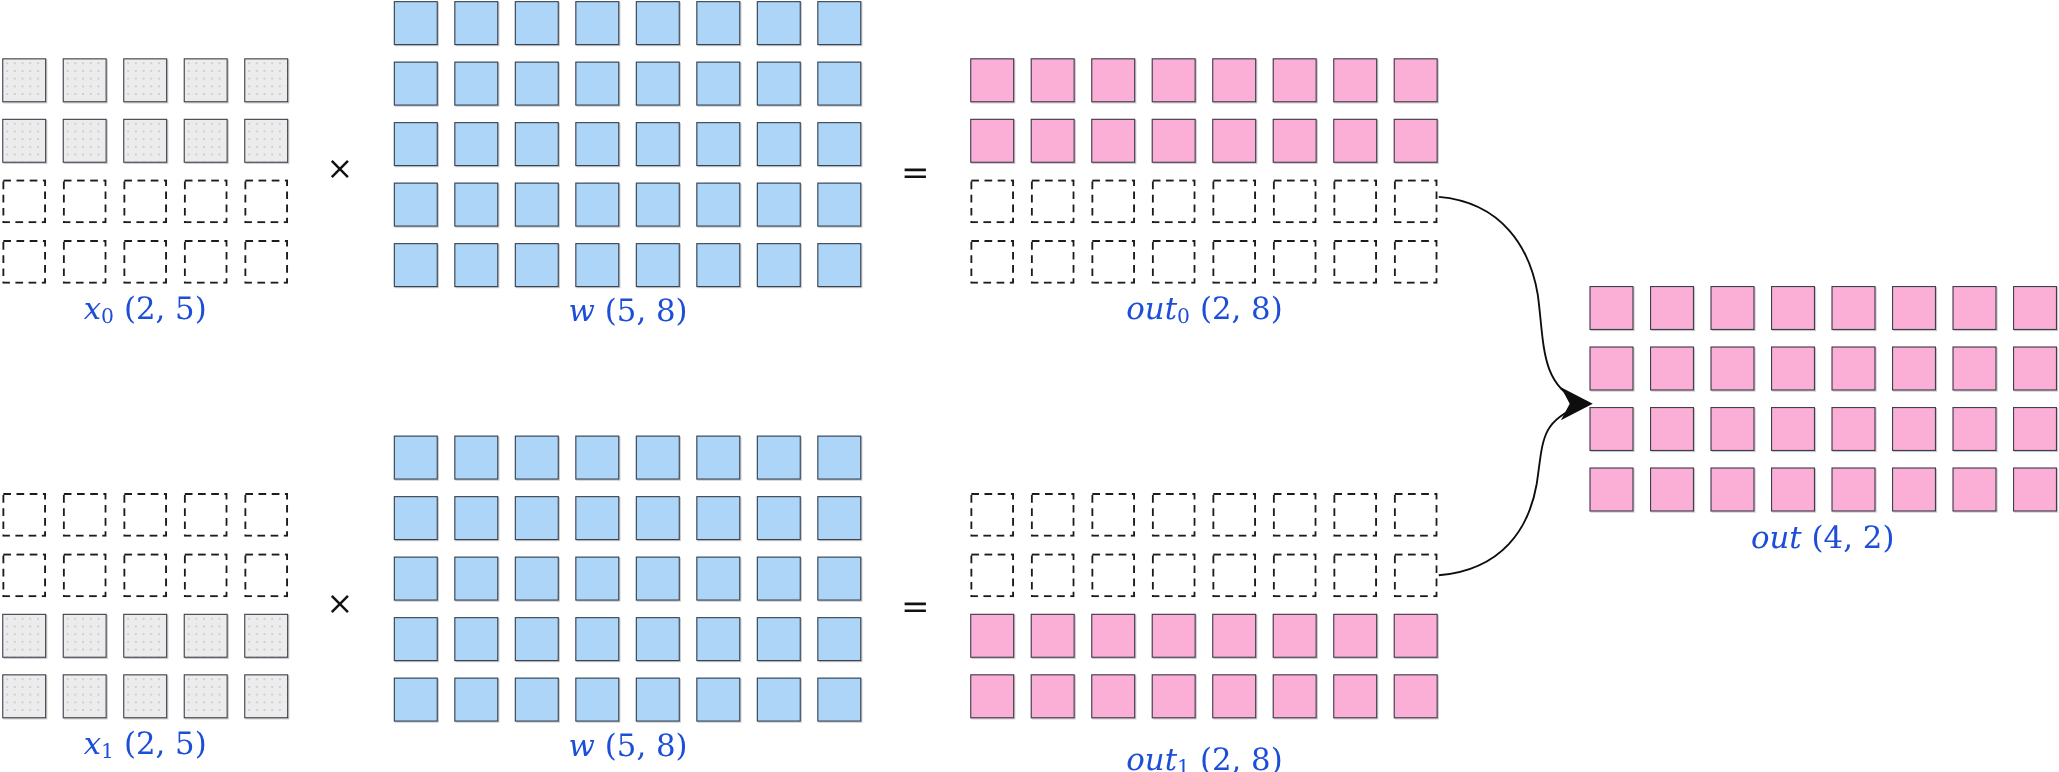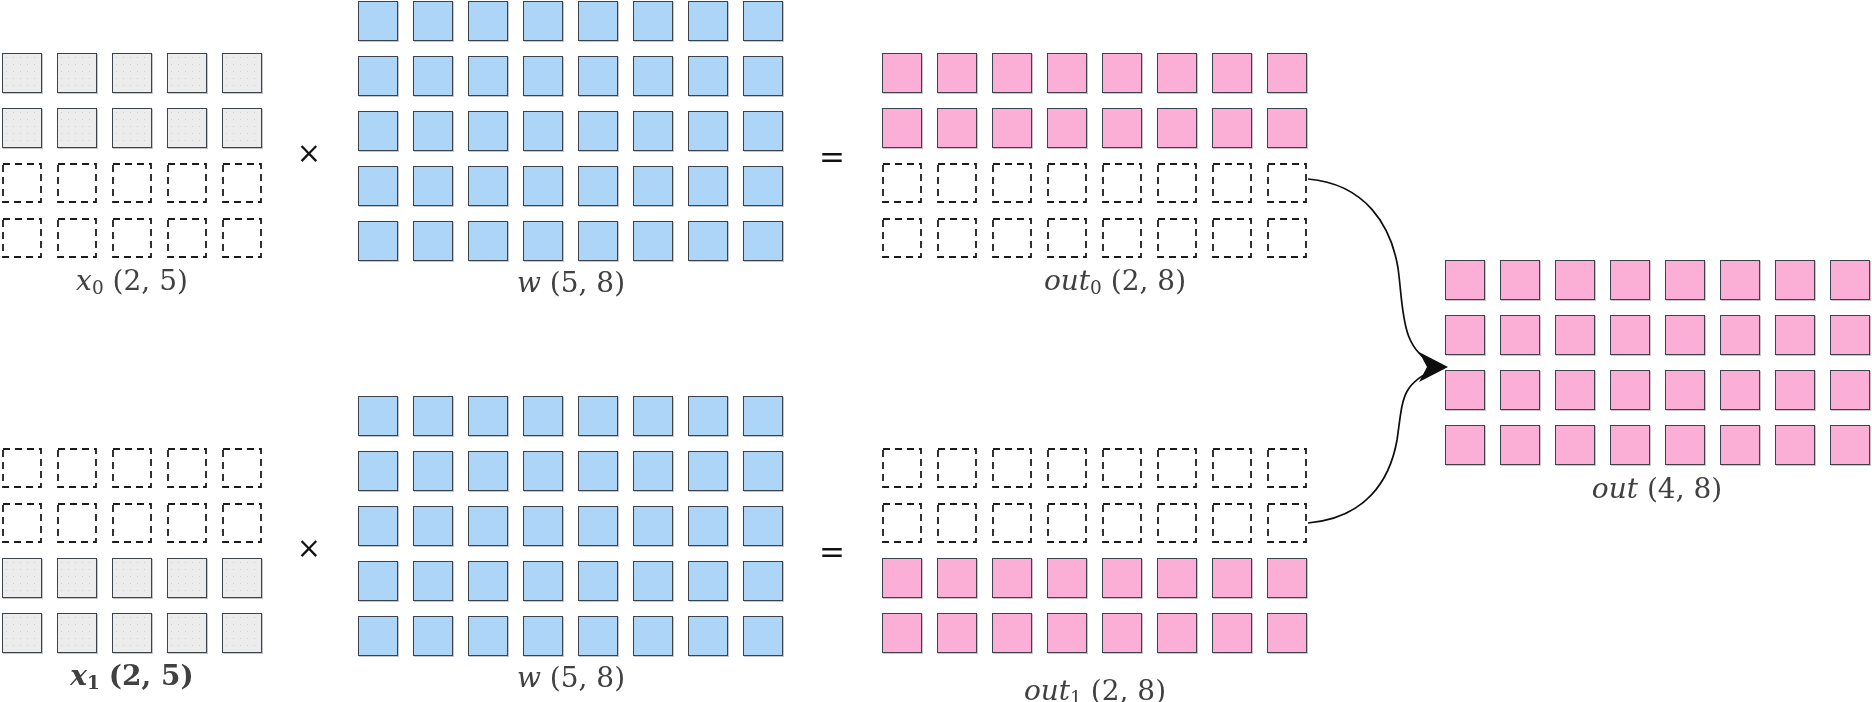--- a/index.html
+++ b/index.html
@@ -34,21 +34,21 @@
     background-color: var(--gray);
     background-image: radial-gradient(var(--gray-dot) 0.9px, transparent 0.9px);
     background-size: 7px 7px;
   }
   .cell.dashed { background: transparent; }
   .cell.dashed svg { display: block; }
   .mat-label {
     position: absolute;
     transform: translateX(-50%);
     font-size: 28px;
-    color: #404040;
+    color: #1d4ed8;
     white-space: nowrap;
     font-style: normal;
   }
   .mat-label .mname { font-style: italic; }
   .mat-label sub { font-size: 0.66em; font-style: normal; vertical-align: -0.2em; line-height: 0; }
   .mat-label .mshape { margin-left: 0.32em; font-style: normal; }
   .operator {
     position: absolute;
     transform: translate(-50%, -50%);
     font-size: 29px;
@@ -521,33 +521,33 @@
     <div class="cell pink"></div>
     <div class="cell pink"></div>
   </div>
 
 <div class="mat-label" style="left:132px; top:264px;">
   <span class="mname">x</span><sub>0</sub><span class="mshape">(2, 5)</span>
 </div>
 <div class="mat-label" style="left:571px; top:266px;">
   <span class="mname">w</span><sub></sub><span class="mshape">(5, 8)</span>
 </div>
-<div class="mat-label" style="left:1095px; top:264px;margin-left:20px;">
+<div class="mat-label" style="left:1095px; top:264px;">
   <span class="mname">out</span><sub>0</sub><span class="mshape">(2, 8)</span>
 </div>
-<div class="mat-label" style="left:132px; top:659px;font-weight:bold;">
+<div class="mat-label" style="left:132px; top:659px;">
   <span class="mname">x</span><sub>1</sub><span class="mshape">(2, 5)</span>
 </div>
 <div class="mat-label" style="left:571px; top:661px;">
   <span class="mname">w</span><sub></sub><span class="mshape">(5, 8)</span>
 </div>
 <div class="mat-label" style="left:1095px; top:659px;margin-top:15px;">
   <span class="mname">out</span><sub>1</sub><span class="mshape">(2, 8)</span>
 </div>
 <div class="mat-label" style="left:1657px; top:472px;">
-  <span class="mname">out</span><sub></sub><span class="mshape">(4, 8)</span>
+  <span class="mname">out</span><sub></sub><span class="mshape">(4, 2)</span>
 </div>
 
 <svg id="arrow-layer" width="1872" height="702" viewBox="0 0 1872 702">
   <path class="arrow-path" d="M 1308 179 C 1366 184, 1391 226, 1398 268 C 1404 312, 1400 349, 1436 365"></path>
   <path class="arrow-path" d="M 1308 523 C 1366 518, 1390 480, 1397 440 C 1403 400, 1400 384, 1436 369"></path>
   <polygon class="arrow-head" points="1419,352 1448,367 1419,382 1427,367"></polygon>
 </svg>
 
 </body></html>

